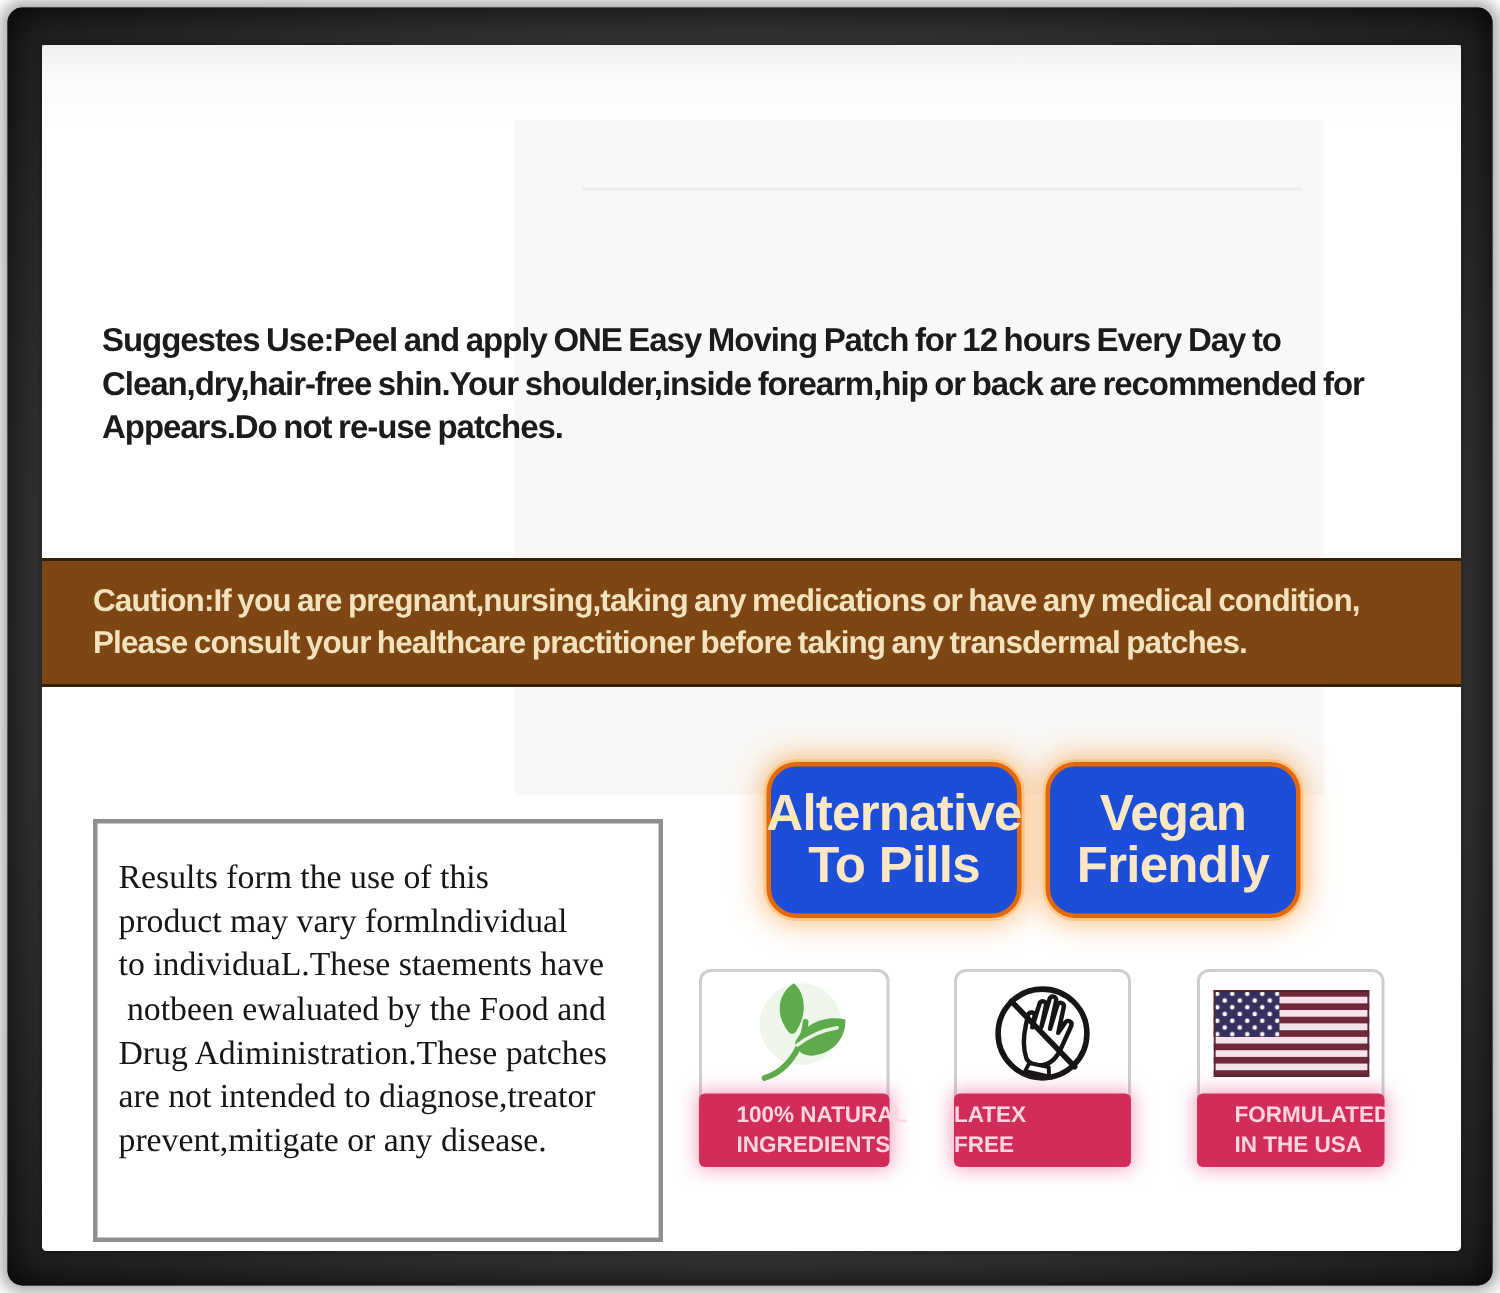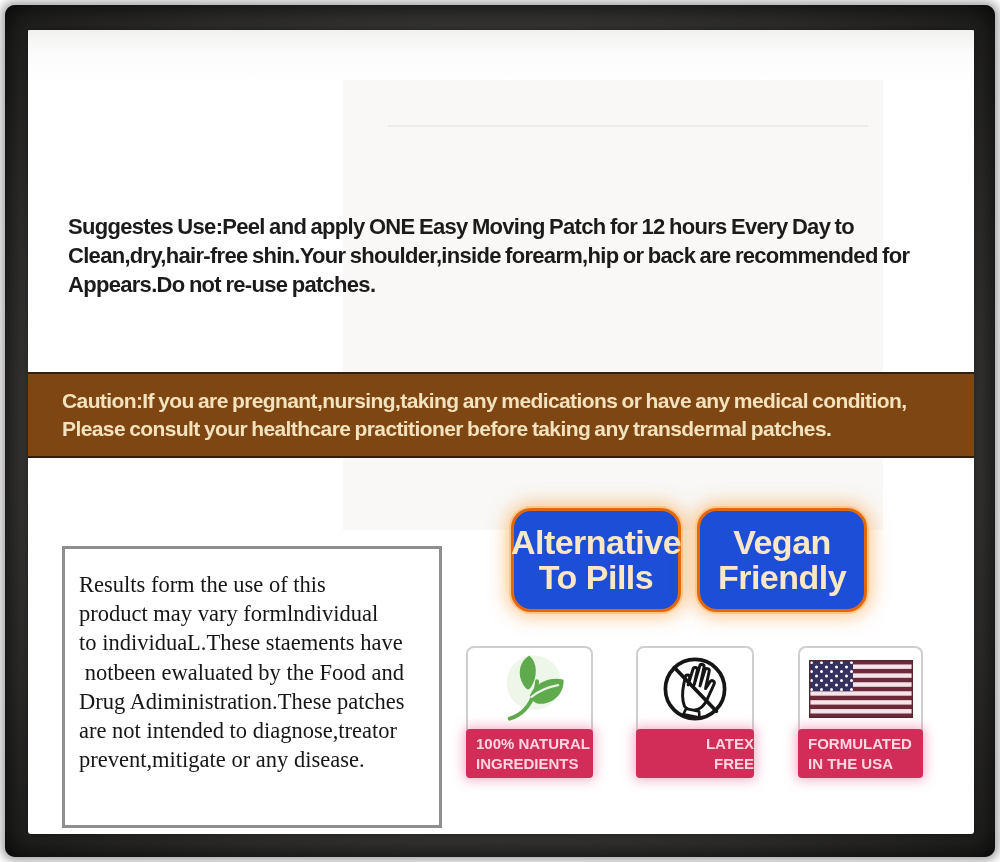--- a/index.html
+++ b/index.html
@@ -49,21 +49,21 @@
   .fbadge{position:absolute;top:616px;height:129px;background:#fff;border:2px solid #cfcfcf;
           border-radius:8px;box-sizing:border-box;}
   .fb-1{left:438px;width:127px;} .fb-2{left:608px;width:118px;} .fb-3{left:770px;width:125px;}
   .fb-icon{position:absolute;left:0;right:0;top:0;height:82px;display:flex;
            align-items:center;justify-content:center;}
   .fb-banner{position:absolute;left:-2px;right:-2px;bottom:-5px;height:49px;background:#d12d58;
            border-radius:4px;box-shadow:0 0 12px 2px rgba(236,90,140,.5);
            color:#ffd6e0;font-weight:700;font-size:15px;line-height:20px;
            display:flex;flex-direction:column;justify-content:center;letter-spacing:0;}
   .fb-banner div{white-space:nowrap;}
-  .al{padding-left:10px;text-align:left;} .ac{text-align:right;padding-left:24px;}
+  .al{padding-left:25px;text-align:left;} .ac{text-align:left;}
 </style>
 </head>
 <body>
 
 <div class="stage">
   <div class="frame"></div>
 
   <div class="label">
     <div class="ghost"></div>
     <div class="ghost-line"></div>

